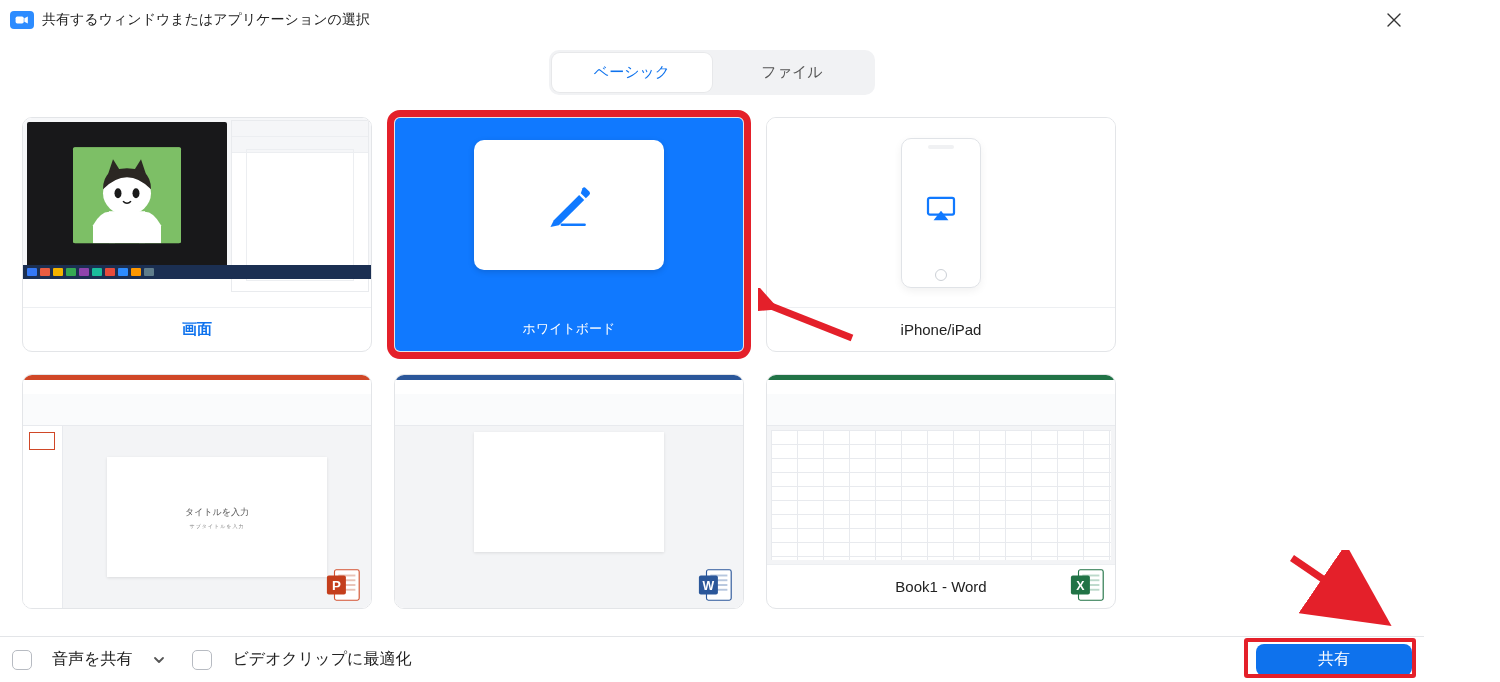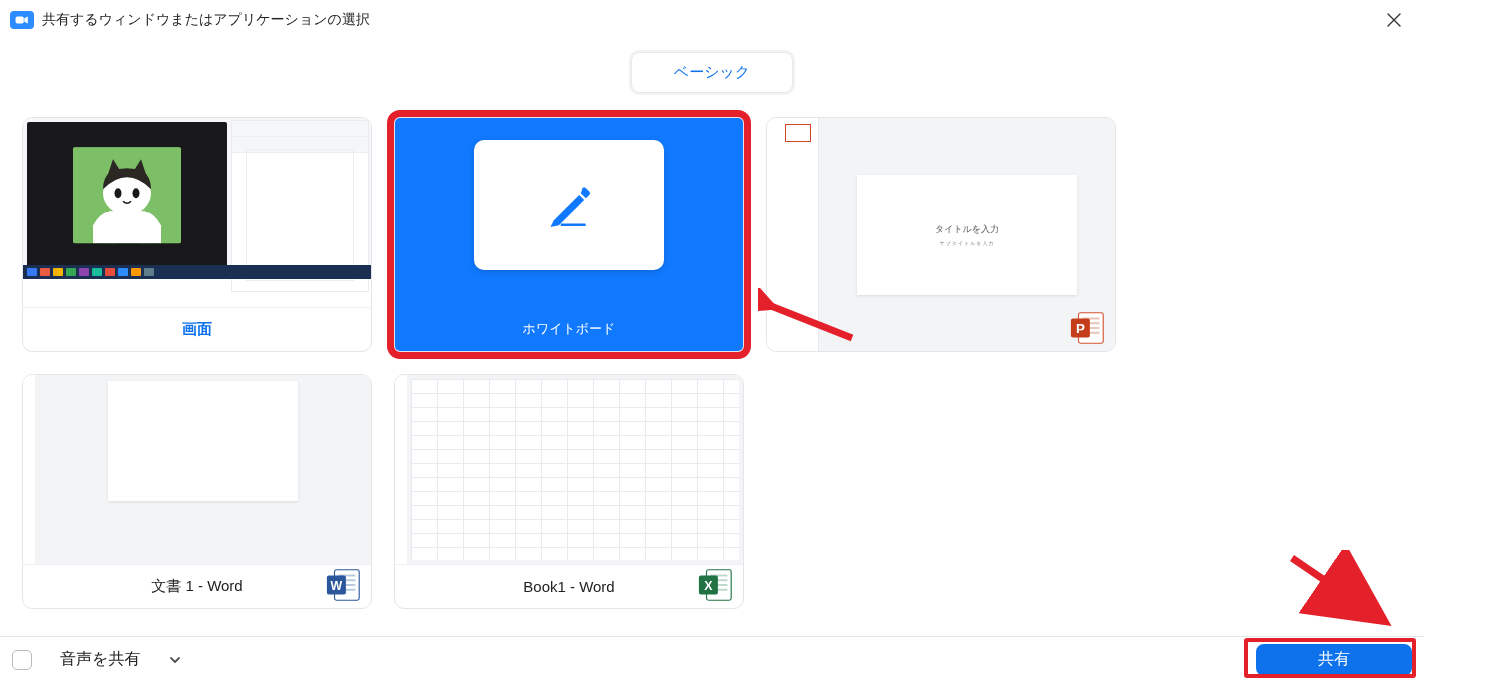--- a/index.html
+++ b/index.html
@@ -100,21 +100,21 @@
   .screen-thumb .taskbar span{
     width:10px; height:8px; border-radius:1px;
   }
   .screen-thumb .side {
     position:absolute; right:2px; top:2px; width:138px; height:172px; background:#fff; border:1px solid #e9ebee;
   }
   .screen-thumb .side .rib{ height:16px; background:#f5f6f8; border-bottom:1px solid #eceef1; }
   .screen-thumb .side .page{ position:absolute; left:14px; right:14px; top:28px; bottom:10px; border:1px solid #eceef1; }
 
   
-  .office { position:absolute; inset:0; display:flex; }
+  .office { position:absolute; inset:0; display:flex; flex-direction:column; }
   .office .ribbontab { height:14px; display:flex; gap:10px; padding:0 6px; align-items:flex-end; font-size:4px; color:#888; }
   .office .ribbon { height:32px; background:#fafbfc; border-bottom:1px solid #e8eaee; }
   .office .workspace { flex:1; background:#f3f4f6; display:flex; }
   .office .accentbar { height:5px; }
   .ppt .accentbar { background:#d04727; }
   .word .accentbar { background:#2b579a; }
   .excel .accentbar { background:#217346; }
   .ppt .workspace { align-items:center; justify-content:center; }
   .ppt .thumbpanel { width:40px; height:100%; background:#fff; border-right:1px solid #e8eaee; padding:6px; }
   .ppt .thumbpanel .slide { width:26px; height:18px; border:1px solid #d04727; }
@@ -140,21 +140,21 @@
 
   
   .arrow { position: absolute; pointer-events: none; }
 
   
   .footer {
     position: absolute; left: 0; right: 0; bottom: 0; height: 46px;
     border-top: 1px solid #e3e5e8; display: flex; align-items: center; padding: 0 12px;
     background:#fff;
   }
-  .chk-wrap { display:flex; align-items:center; gap:28px; margin-right: 26px; }
+  .chk-wrap { display:flex; align-items:center; gap:20px; margin-right: 26px; }
   .chk {
     width: 20px; height: 20px; border: 1.5px solid #b7bbc2; border-radius: 5px;
     cursor:pointer; background:#fff;
   }
   .chevron { width:14px; height:14px; cursor:pointer; }
   .footer-label{ font-size:16px; }
   .share-btn {
     margin-left: auto; width: 156px; height: 32px; background: #0e72ed; color: #fff;
     border-radius: 8px; font-size: 16px; display:flex; align-items:center; justify-content:center;
     cursor:pointer;
@@ -180,20 +180,21 @@
     <div class="close-btn">
       <svg viewBox="0 0 14 14">
           <path d="M1 1 L13 13 M13 1 L1 13" stroke="#333" stroke-width="1.4" stroke-linecap="round"></path>
         </svg>
     </div>
   </div>
 
   <div class="tabs-wrap">
     <div class="tabs">
       <div class="tab active">ベーシック</div>
+      <div class="tab">ファイル</div>
     </div>
   </div>
 
   <div class="grid">
 
     <div class="card">
       <div class="preview">
         <div class="screen-thumb">
           <div class="side">
               <div class="rib"></div>
@@ -250,20 +251,35 @@
           <svg viewBox="0 0 64 64">
             <path d="M14 50 L44 20 L50 26 L20 56 L10 58 Z" fill="#1079ff"></path>
             <path d="M46 18 L52 24 L56 20 Q58 18 56 16 L52 12 Q50 10 48 12 Z" fill="#1079ff"></path>
             <rect x="22" y="54" width="30" height="3" rx="1.5" fill="#1079ff"></rect>
           </svg>
         </div>
       </div>
       <div class="caption">ホワイトボード</div>
     </div>
 
+    <div class="card">
+      <div class="preview">
+        <div class="phone">
+          <div class="speaker"></div>
+          <div class="screen">
+            <svg viewBox="0 0 32 28">
+              <rect x="2" y="2" width="28" height="18" rx="2" fill="none" stroke="#1079ff" stroke-width="2.4"></rect>
+              <path d="M16 16 L24 26 H8 Z" fill="#1079ff"></path>
+            </svg>
+          </div>
+          <div class="home"></div>
+        </div>
+      </div>
+      <div class="caption">iPhone/iPad</div>
+    </div>
 
     <div class="card">
       <div class="preview">
         <div class="office ppt">
           <div class="accentbar"></div>
           <div class="ribbontab"></div>
           <div class="ribbon"></div>
           <div class="workspace">
             <div class="thumbpanel">
                 <div class="slide"></div>
@@ -292,21 +308,20 @@
       <div class="preview">
         <div class="office word">
           <div class="accentbar"></div>
           <div class="ribbontab"></div>
           <div class="ribbon"></div>
           <div class="workspace">
               <div class="page"></div>
             </div>
         </div>
       </div>
-      <div class="caption">文書 1 - Word</div>
       <svg class="caption-right-icon app-icon" viewBox="0 0 40 40">
         <rect x="10" y="4" width="26" height="32" rx="2" fill="#fff" stroke="#2b579a" stroke-width="1.2"></rect>
         <rect x="14" y="9" width="18" height="2" fill="#b7c7de"></rect>
         <rect x="14" y="14" width="18" height="2" fill="#b7c7de"></rect>
         <rect x="14" y="19" width="18" height="2" fill="#b7c7de"></rect>
         <rect x="14" y="24" width="18" height="2" fill="#b7c7de"></rect>
         <rect x="2" y="10" width="20" height="20" rx="2" fill="#2b579a"></rect>
         <text x="12" y="25" text-anchor="middle" font-family="Segoe UI, Arial" font-weight="700" font-size="13" fill="#fff">W</text>
       </svg>
     </div>
@@ -355,17 +370,21 @@
   </svg>
 
   <div class="footer">
     <div class="chk-wrap">
       <div class="chk"></div>
       <span class="footer-label">音声を共有</span>
       <svg class="chevron" viewBox="0 0 14 14">
           <path d="M3 5 L7 9 L11 5" fill="none" stroke="#555" stroke-width="1.8" stroke-linecap="round" stroke-linejoin="round"></path>
         </svg>
     </div>
+    <div class="chk-wrap">
+      <div class="chk"></div>
+      <span class="footer-label">ビデオクリップに最適化</span>
+    </div>
     <div class="share-btn">共有</div>
   </div>
   <div class="share-highlight"></div>
 
 </div>
 
 </body></html>

